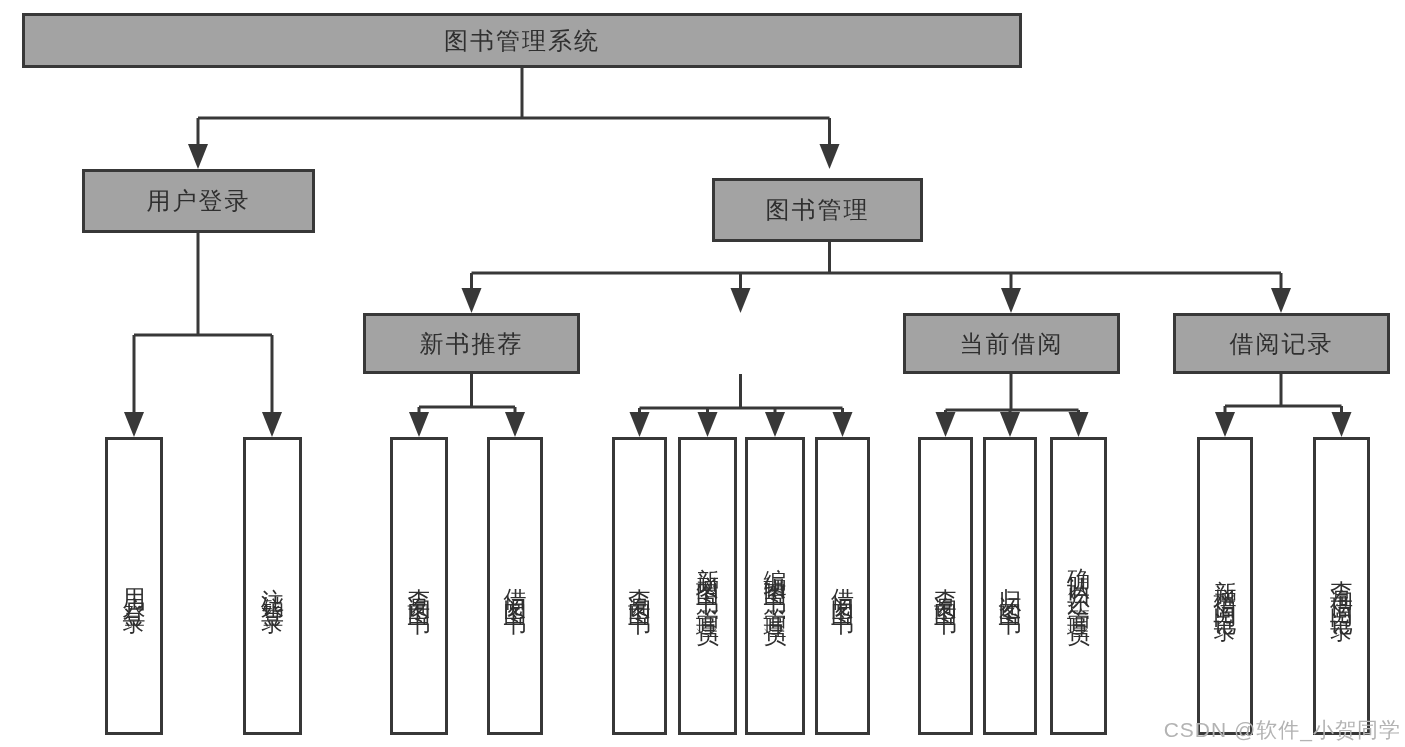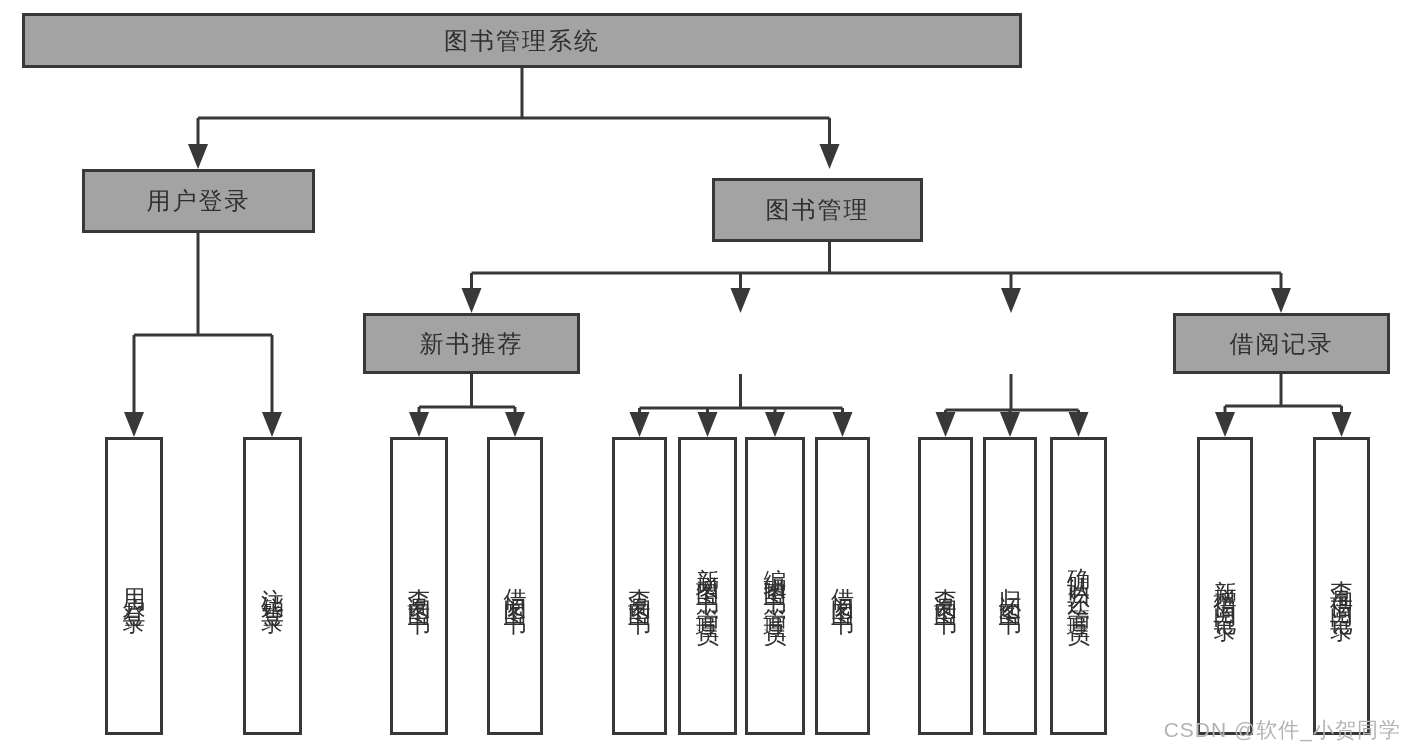--- a/index.html
+++ b/index.html
@@ -98,20 +98,21 @@
         <polygon points="1331.5,412 1351.5,412 1341.5,437" fill="#383838"></polygon>
       </g>
     </svg>
 
   <div class="hbox" style="left:22px;top:13px;width:1000px;height:55px;">图书管理系统</div>
 
   <div class="hbox" style="left:82px;top:169px;width:233px;height:64px;">用户登录</div>
   <div class="hbox" style="left:712px;top:169px;width:211px;height:64px;margin-top:9px;">图书管理</div>
 
   <div class="hbox" style="left:363px;top:313px;width:217px;height:61px;">新书推荐</div>
+  <div class="hbox" style="left:903px;top:313px;width:217px;height:61px;">当前借阅</div>
   <div class="hbox" style="left:1173px;top:313px;width:217px;height:61px;">借阅记录</div>
 
   <div class="vbox" style="left:105px;width:58px;">用户登录</div>
   <div class="vbox" style="left:243px;width:59px;">注销登录</div>
 
   <div class="vbox" style="left:390px;width:58px;">查询图书</div>
   <div class="vbox" style="left:487px;width:56px;">借阅图书</div>
 
   <div class="vbox" style="left:612px;width:55px;">查询图书</div>
   <div class="vbox" style="left:678px;width:59px;">新增图书（管理员）</div>

